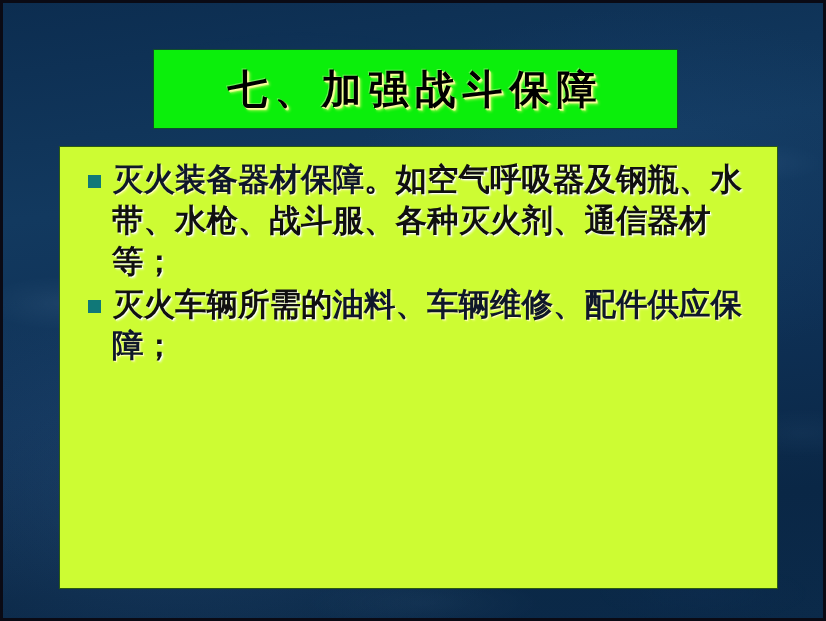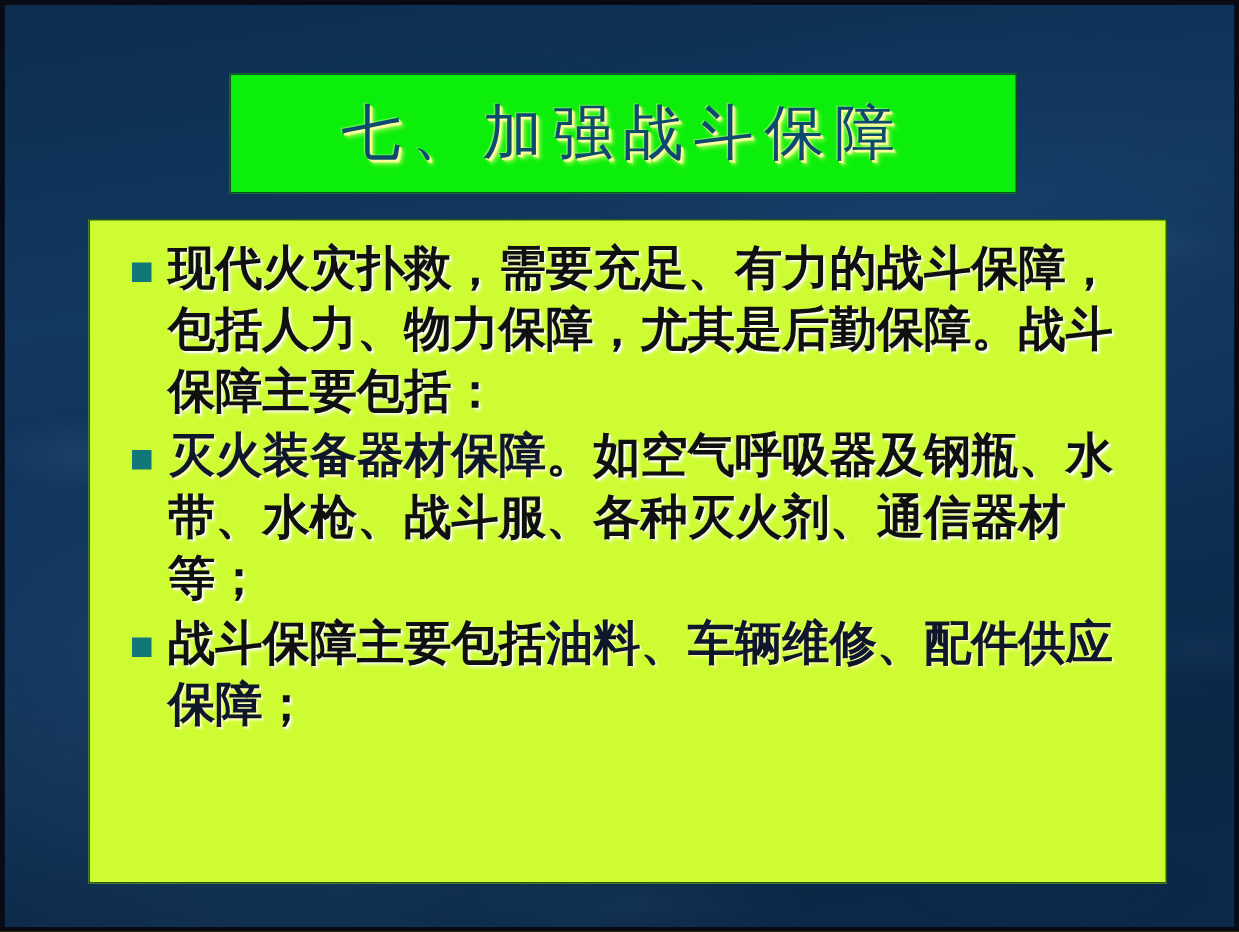--- a/index.html
+++ b/index.html
@@ -46,23 +46,23 @@
     height: 80px;
     background: #0bef0b;
     border: 1px solid #0f4f2a;
     box-sizing: border-box;
     display: flex;
     align-items: center;
     justify-content: center;
     z-index: 3;
   }
   #title-text {
-    color: #0c4a6e;
+    color: #000000;
     font-size: 40px;
-    font-weight: normal;
+    font-weight: bold;
     letter-spacing: 7px;
     line-height: 1;
     white-space: nowrap;
     text-shadow:
       1px 1px 0 #ffffa0,
       2px 2px 1px rgba(255,255,160,0.85),
       3px 3px 3px rgba(255,255,120,0.55),
       -1px -1px 0 rgba(255,255,200,0.35);
   }
 
@@ -115,30 +115,26 @@
 
 <div id="slide">
   <div class="tex"></div>
 
   <div id="title-banner">
     <div id="title-text">七、加强战斗保障</div>
   </div>
 
   <div id="content-box">
 
-    <div class="bullet-row">
-      <span class="bullet-marker"></span>
-      <div class="bullet-text"><span class="blk">现代火灾扑救，需要充足、有力的战斗保障，包括人力、物力保障，尤其是后勤保障。战斗保障主要包括：</span></div>
-    </div>
 
     <div class="bullet-row">
       <span class="bullet-marker"></span>
       <div class="bullet-text"><span class="red">灭火装备器材保障</span><span class="blk">。如空气呼吸器及钢瓶、水带、水枪、战斗服、各种灭火剂、通信器材等；</span></div>
     </div>
 
     <div class="bullet-row">
       <span class="bullet-marker"></span>
-      <div class="bullet-text"><span class="blk">战斗保障主要包括</span><span class="red">油料、车辆维修、配件供应保障</span><span class="blk">；</span></div>
+      <div class="bullet-text"><span class="blk">灭火车辆所需的</span><span class="red">油料、车辆维修、配件供应保障</span><span class="blk">；</span></div>
     </div>
 
 
   </div>
 </div>
 
 </body></html>

